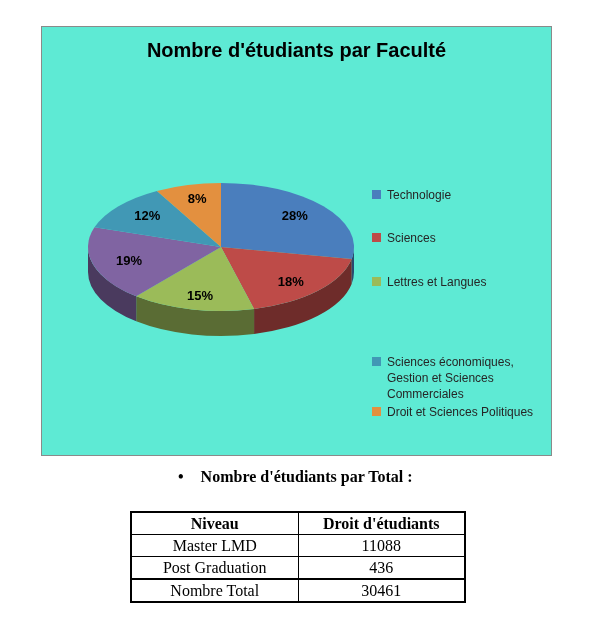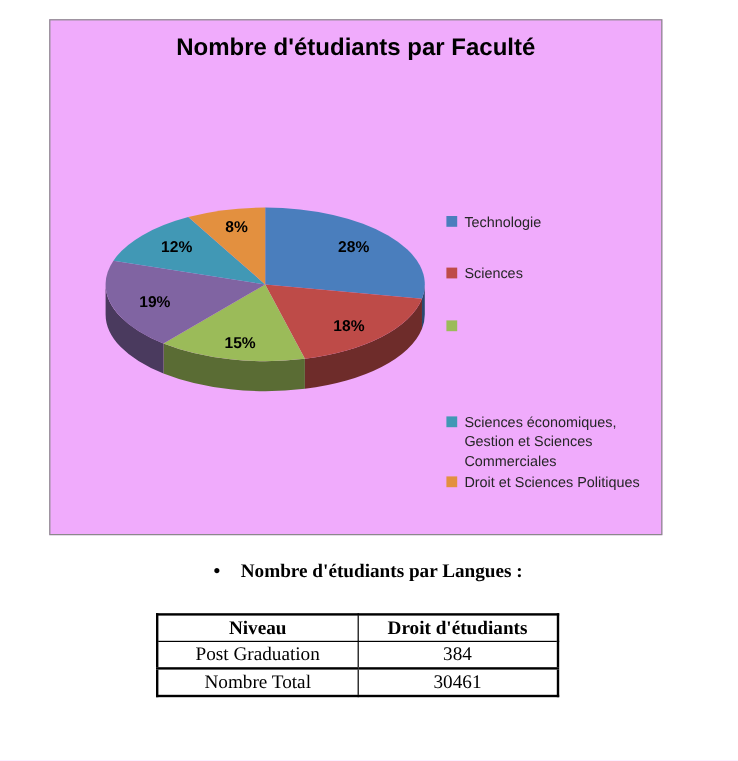--- a/index.html
+++ b/index.html
@@ -2,22 +2,22 @@
 <html><head>
 <meta charset="utf-8">
 <style>
   html,body{margin:0;padding:0;}
   body{
     width:615px;height:634px;background:#ffffff;position:relative;
     font-family:"Liberation Sans", sans-serif;overflow:hidden;
   }
   
   .chart-box{
-    position:absolute;left:41px;top:16px;width:509px;height:428px;
-    border:1px solid #8a8a8a;background:#f0abfc;text-decoration:underline;
+    position:absolute;left:41px;top:26px;width:509px;height:428px;
+    border:1px solid #8a8a8a;background:#5eead4;text-decoration:underline;
   }
   .chart-title{
     position:absolute;top:12px;left:0;width:100%;text-align:center;
     font-size:20px;font-weight:bold;color:#000;letter-spacing:0px;
   }
   svg.pie{position:absolute;left:0;top:0;}
   .pie-label{
     font-family:"Liberation Sans", sans-serif;
     font-size:13px;font-weight:bold;fill:#000;
   }
@@ -80,44 +80,49 @@
   <div class="legend-item lg0">
     <span class="lg-swatch" style="background: rgb(74, 126, 189);"></span>
     <span class="lg-label">Technologie</span>
   </div>
   <div class="legend-item lg1">
     <span class="lg-swatch" style="background: rgb(190, 75, 72);"></span>
     <span class="lg-label">Sciences</span>
   </div>
   <div class="legend-item lg2">
     <span class="lg-swatch" style="background: rgb(155, 187, 89);"></span>
+    <span class="lg-label">Lettres et Langues</span>
   </div>
   <div class="legend-item lg4">
     <span class="lg-swatch" style="background: rgb(65, 152, 181);"></span>
     <span class="lg-label">Sciences économiques, Gestion et Sciences Commerciales</span>
   </div>
   <div class="legend-item lg5">
     <span class="lg-swatch" style="background: rgb(227, 144, 63);"></span>
     <span class="lg-label">Droit et Sciences Politiques</span>
   </div>
 </div>
 
 <div class="section-heading">
   <span>•</span>
-  <span>Nombre d'étudiants par Langues :</span>
+  <span>Nombre d'étudiants par Total :</span>
 </div>
 
 <table class="niveau">
   <tbody>
       <tr>
     <th>Niveau</th>
     <th>Droit d'étudiants</th>
   </tr>
   <tr>
+    <td>Master LMD</td>
+    <td>11088</td>
+  </tr>
+  <tr>
     <td>Post Graduation</td>
-    <td>384</td>
+    <td>436</td>
   </tr>
   <tr class="total">
     <td>Nombre Total</td>
     <td>30461</td>
   </tr>
 </tbody>
   </table>
 
 </body></html>

